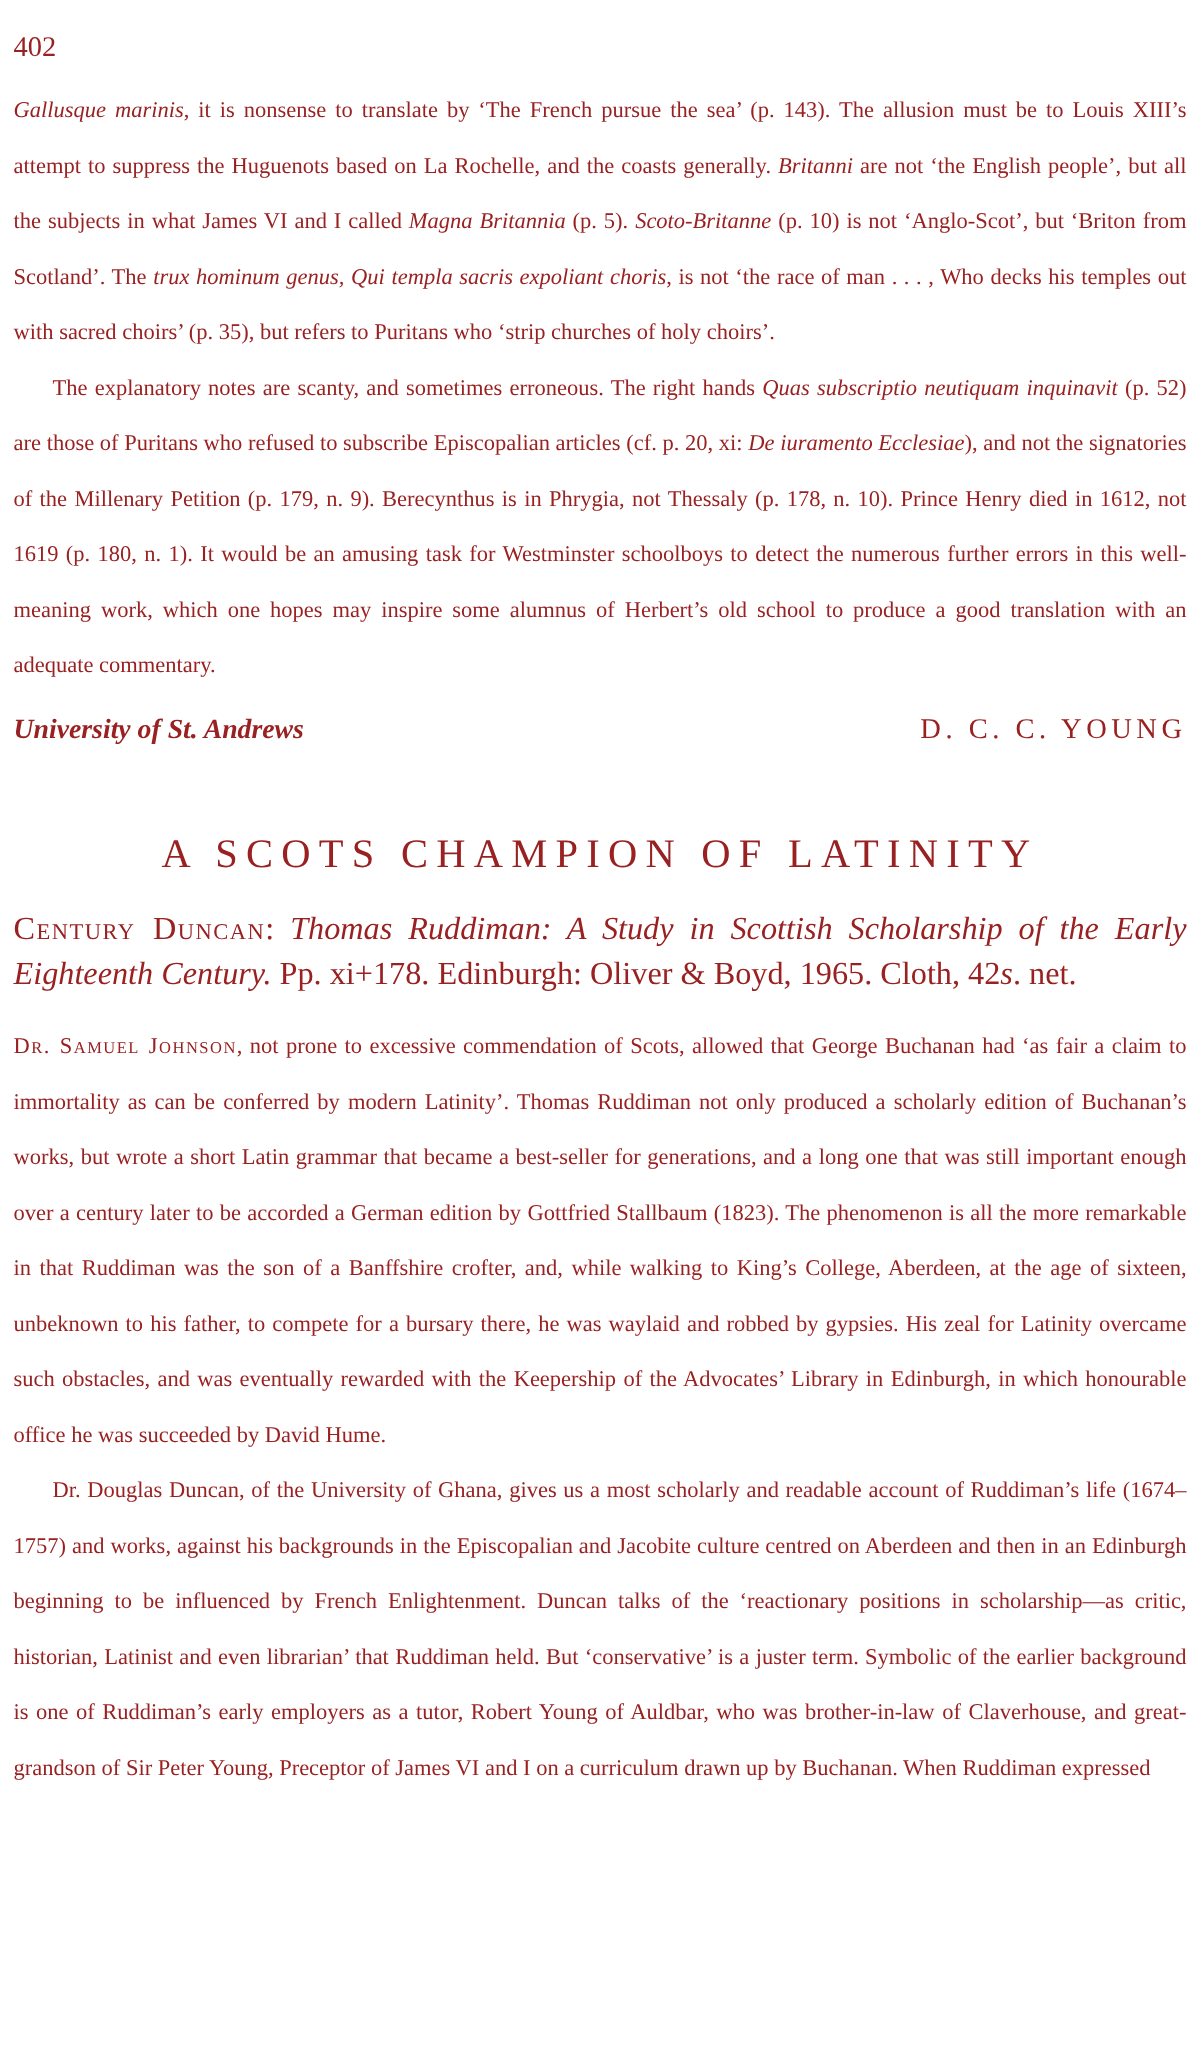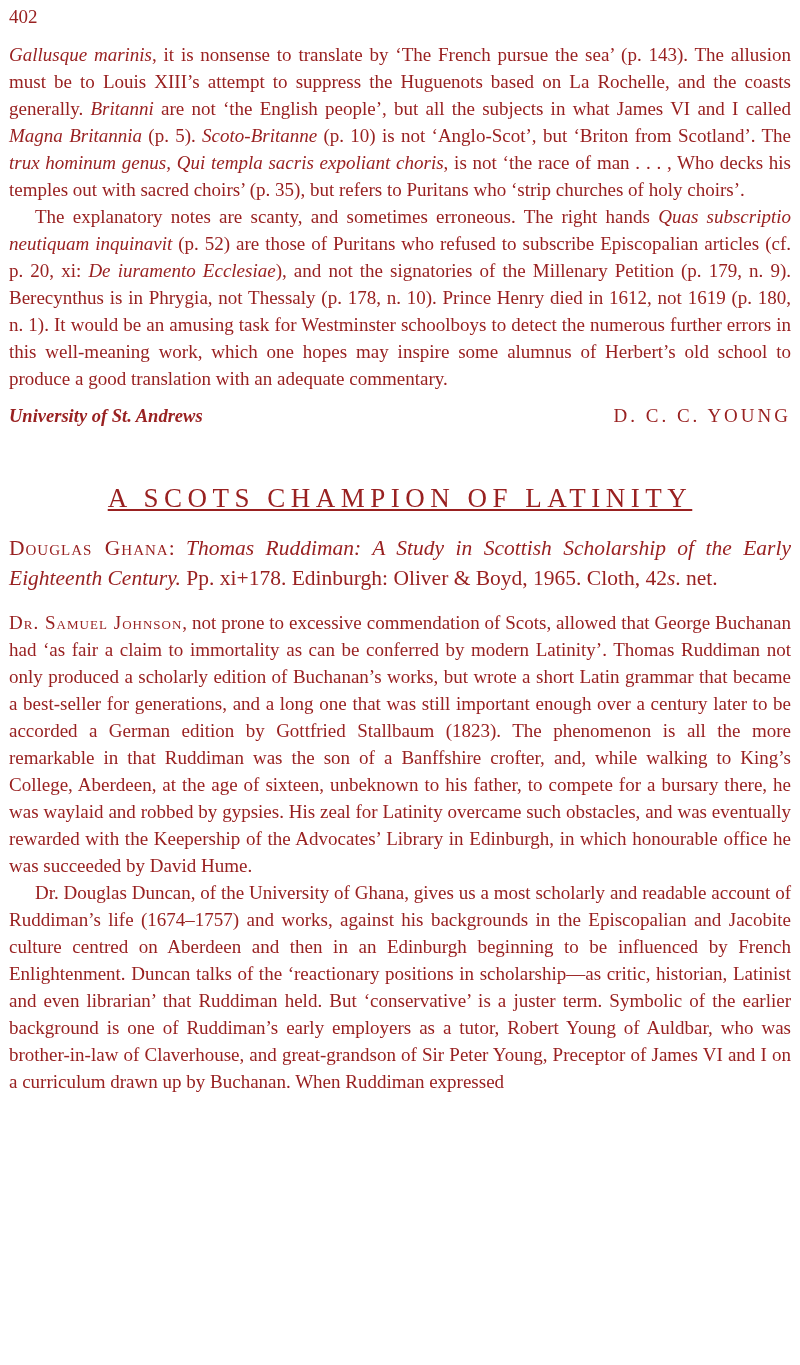--- a/index.html
+++ b/index.html
@@ -10,42 +10,42 @@
   html, body { margin: 0; padding: 0; background: var(--paper); }
   .page {
     position: relative;
     width: 800px;
     height: 1365px;
     overflow: hidden;
     margin: 0 auto;
     background: var(--paper);
     color: var(--ink);
     font-family: "Liberation Serif", "DejaVu Serif", serif;
-    padding: 6px 9px 0 9px;
+    padding: 21px 9px 0 9px;
   }
   .page-header {
     display: grid;
     grid-template-columns: 1fr auto 1fr;
     align-items: baseline;
     margin-bottom: 13px;
   }
   .page-number {
     justify-self: start;
     font-size: 19px;
   }
   .journal-title {
     text-align: center;
     font-size: 20px;
     letter-spacing: 4px;
     white-space: nowrap;
   }
   .body-par {
     margin: 0;
-    font-size: 19px;
-    line-height: 27px;
+    font-size: 15px;
+    line-height: 37px;
     text-align: justify;
     hyphens: none;
   }
   .body-par.indent { text-indent: 26px; }
   .seg-italic { font-style: italic; }
   .seg-sc { font-variant: small-caps; letter-spacing: 1px; }
   .signature-row {
     display: flex;
     justify-content: space-between;
     align-items: flex-end;
@@ -62,21 +62,20 @@
     white-space: nowrap;
     margin-left: 12px;
   }
   .article-title {
     margin: 56px 0 0 0;
     text-align: center;
     font-size: 27px;
     font-weight: 400;
     letter-spacing: 5.5px;
     white-space: nowrap;
-    text-decoration: underline;
   }
   .biblio {
     margin: 20px 0 0 0;
     font-size: 21.5px;
     line-height: 29.5px;
     text-align: justify;
   }
   .review-body { margin-top: 16px; }
 </style>
 </head>
@@ -93,20 +92,20 @@
     <p class="body-par"><span class="seg-italic">Gallusque marinis</span><span>, it is nonsense to translate by ‘The French pursue the sea’ (p. 143). The allusion must be to Louis XIII’s attempt to suppress the Huguenots based on La Rochelle, and the coasts generally. </span><span class="seg-italic">Britanni</span><span> are not ‘the English people’, but all the subjects in what James VI and I called </span><span class="seg-italic">Magna Britannia</span><span> (p. 5). </span><span class="seg-italic">Scoto-Britanne</span><span> (p. 10) is not ‘Anglo-Scot’, but ‘Briton from Scotland’. The </span><span class="seg-italic">trux hominum genus, Qui templa sacris expoliant choris</span><span>, is not ‘the race of man . . . , Who decks his temples out with sacred choirs’ (p. 35), but refers to Puritans who ‘strip churches of holy choirs’.</span></p>
     <p class="body-par indent"><span>The explanatory notes are scanty, and sometimes erroneous. The right hands </span><span class="seg-italic">Quas subscriptio neutiquam inquinavit</span><span> (p. 52) are those of Puritans who refused to subscribe Episcopalian articles (cf. p. 20, xi: </span><span class="seg-italic">De iuramento Ecclesiae</span><span>), and not the signatories of the Millenary Petition (p. 179, n. 9). Berecynthus is in Phrygia, not Thessaly (p. 178, n. 10). Prince Henry died in 1612, not 1619 (p. 180, n. 1). It would be an amusing task for Westminster schoolboys to detect the numerous further errors in this well-meaning work, which one hopes may inspire some alumnus of Herbert’s old school to produce a good translation with an adequate commentary.</span></p>
     <div class="signature-row">
       <span class="reviewer-affiliation">University of St. Andrews</span>
       <span class="reviewer-name">D. C. C. YOUNG</span>
     </div>
   </section>
 
   <section>
     <h2 class="article-title">A SCOTS CHAMPION OF LATINITY</h2>
-    <p class="biblio"><span class="seg-sc">Douglas Ghana</span><span>: </span><span class="seg-italic">Thomas Ruddiman: A Study in Scottish Scholarship of the Early Eighteenth Century.</span><span> Pp. xi+178. Edinburgh: Oliver &amp; Boyd, 1965. Cloth, 42</span><span class="seg-italic">s</span><span>. net.</span></p>
+    <p class="biblio"><span class="seg-sc">Century Duncan</span><span>: </span><span class="seg-italic">Thomas Ruddiman: A Study in Scottish Scholarship of the Early Eighteenth Century.</span><span> Pp. xi+178. Edinburgh: Oliver &amp; Boyd, 1965. Cloth, 42</span><span class="seg-italic">s</span><span>. net.</span></p>
     <div class="review-body">
       <p class="body-par"><span class="seg-sc">Dr. Samuel Johnson</span><span>, not prone to excessive commendation of Scots, allowed that George Buchanan had ‘as fair a claim to immortality as can be conferred by modern Latinity’. Thomas Ruddiman not only produced a scholarly edition of Buchanan’s works, but wrote a short Latin grammar that became a best-seller for generations, and a long one that was still important enough over a century later to be accorded a German edition by Gottfried Stallbaum (1823). The phenomenon is all the more remarkable in that Ruddiman was the son of a Banffshire crofter, and, while walking to King’s College, Aberdeen, at the age of sixteen, unbeknown to his father, to compete for a bursary there, he was waylaid and robbed by gypsies. His zeal for Latinity overcame such obstacles, and was eventually rewarded with the Keepership of the Advocates’ Library in Edinburgh, in which honourable office he was succeeded by David Hume.</span></p>
       <p class="body-par indent"><span>Dr. Douglas Duncan, of the University of Ghana, gives us a most scholarly and readable account of Ruddiman’s life (1674–1757) and works, against his backgrounds in the Episcopalian and Jacobite culture centred on Aberdeen and then in an Edinburgh beginning to be influenced by French Enlightenment. Duncan talks of the ‘reactionary positions in scholarship—as critic, historian, Latinist and even librarian’ that Ruddiman held. But ‘conservative’ is a juster term. Symbolic of the earlier background is one of Ruddiman’s early employers as a tutor, Robert Young of Auldbar, who was brother-in-law of Claverhouse, and great-grandson of Sir Peter Young, Preceptor of James VI and I on a curriculum drawn up by Buchanan. When Ruddiman expressed</span></p>
     </div>
   </section>
 
 </div>
 
 </body></html>

